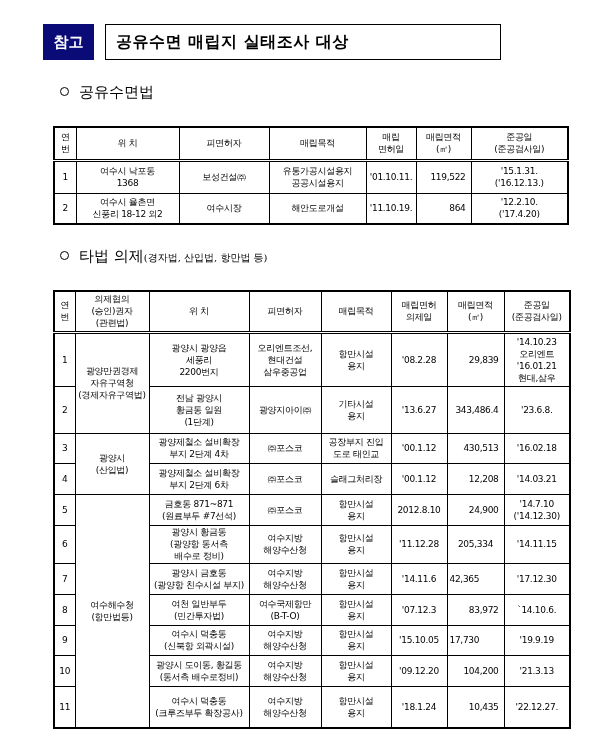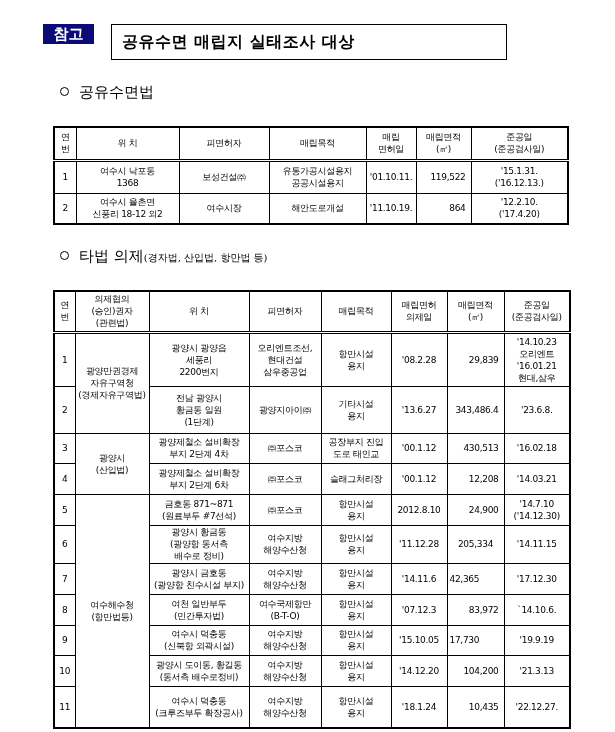--- a/index.html
+++ b/index.html
@@ -1,21 +1,21 @@
 <!DOCTYPE html>
 <html><head>
 <meta charset="utf-8">
 <style>
   html, body { margin:0; padding:0; background:#ffffff; }
   body { width:615px; height:732px; position:relative; overflow:hidden;
          font-family:"DejaVu Sans", "Liberation Sans", sans-serif; color:#000; }
   .title-wrap { position:absolute; left:43px; top:24px; height:36px; display:flex; }
-  .title-label { width:51px; height:20px; background:#0b0b78; color:#fff; font-weight:bold;
+  .title-label { width:51px; height:36px; background:#0b0b78; color:#fff; font-weight:bold;
                  font-size:15px; display:flex; align-items:center; justify-content:center; }
-  .title-box { margin-left:17px; width:384px; height:34px; border:1px solid #000;
+  .title-box { margin-left:11px; width:384px; height:34px; border:1px solid #000;
                display:flex; align-items:center; padding-left:10px; box-sizing:content-box;
                font-size:16px; font-weight:bold; letter-spacing:0.5px; }
   .section { position:absolute; left:60px; font-size:15px; font-family:"DejaVu Serif", "Liberation Serif", serif; }
   .section .bullet { display:inline-block; width:7px; height:7px; border:1px solid #000; border-radius:50%;
                      margin-right:10px; vertical-align:middle; position:relative; top:-2px; }
   .section .sub { font-size:10px; }
   .sec1 { top:83px; }
   .sec2 { top:247px; }
   table { position:absolute; border-collapse:collapse; table-layout:fixed;
           font-family:"DejaVu Sans", "Liberation Sans", sans-serif; font-size:9px;
@@ -244,21 +244,21 @@
       <td>'19.9.19</td>
     </tr>
     <tr style="height:31px">
       <td>10</td>
       <td>광양시 도이동, 황길동
 (동서측 배수로정비)</td>
       <td>여수지방
 해양수산청</td>
       <td>항만시설
 용지</td>
-      <td>'14.12.20</td>
+      <td>'09.12.20</td>
       <td class="num">104,200</td>
       <td>'21.3.13</td>
     </tr>
     <tr style="height:42px">
       <td>11</td>
       <td>여수시 덕충동
 (크루즈부두 확장공사)</td>
       <td>여수지방
 해양수산청</td>
       <td>항만시설

